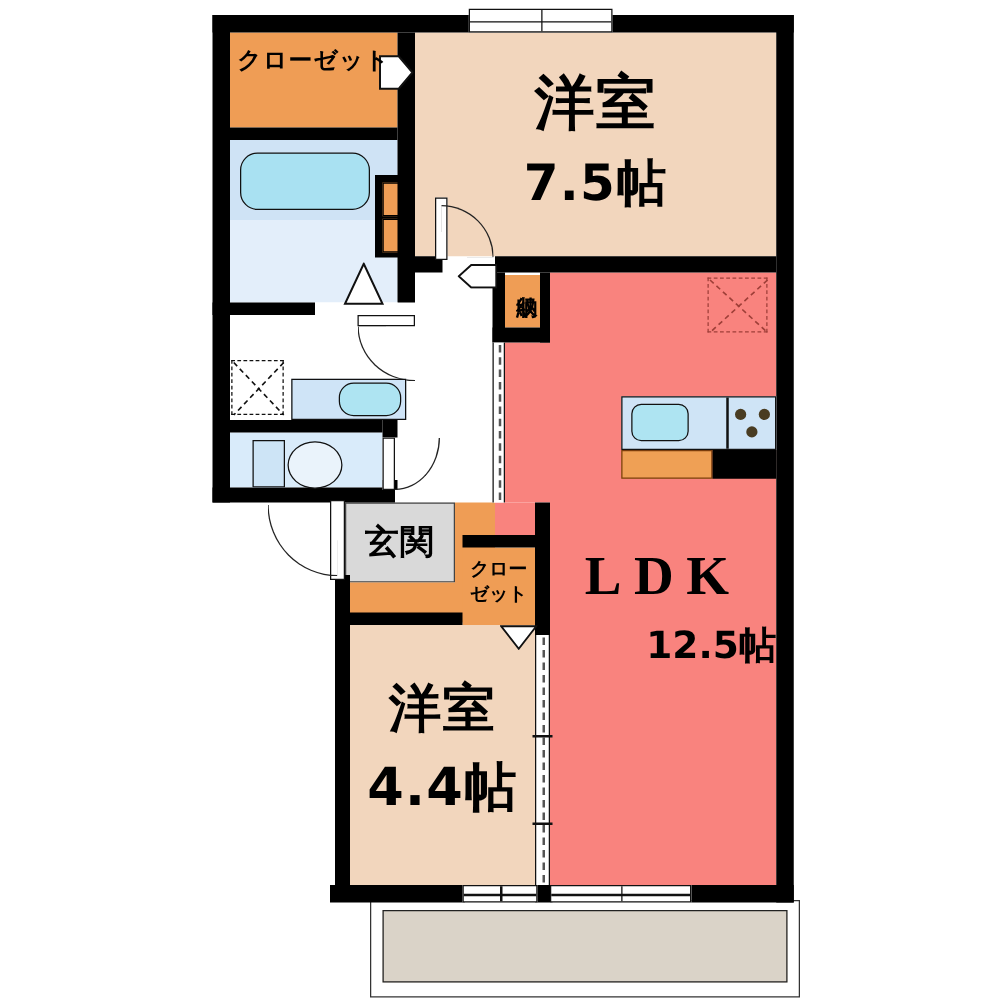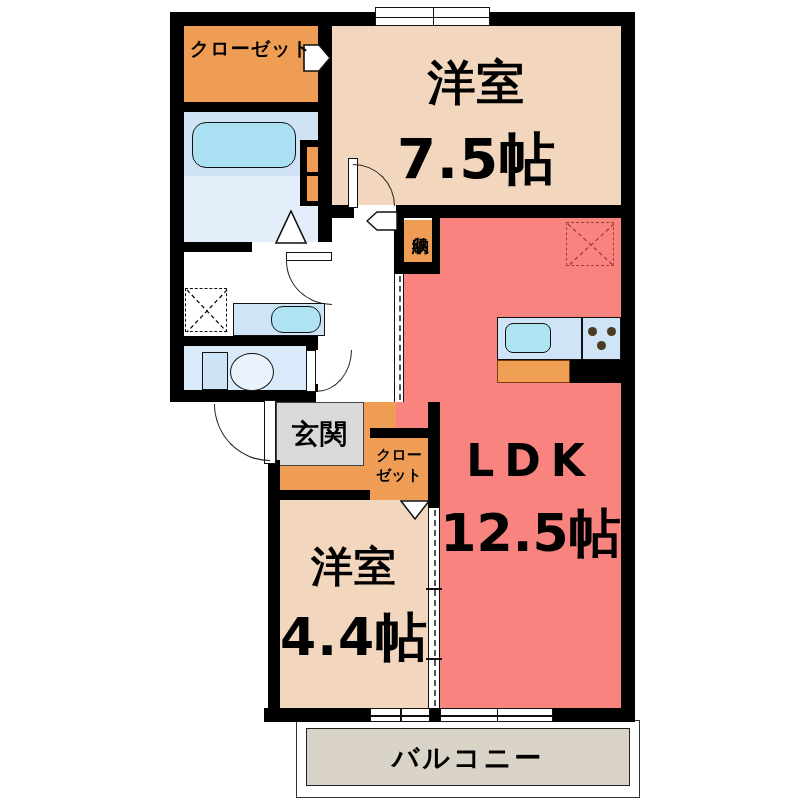--- a/index.html
+++ b/index.html
@@ -155,37 +155,36 @@
       <line x1="47" y1="1" x2="1" y2="43" stroke="#9E3F38" stroke-width="1.3" stroke-dasharray="4 3"></line>
     </svg>
   </div>
 
   <div class="lbl" style="left:184px;top:36px;width:134px;font-size:19px;">
     <div>クローゼット</div>
   </div>
 
   <div class="lbl" style="left:332px;top:48px;width:289px;font-size:48px;line-height:1.45;">
     <div>洋室</div>
-    <div style="font-size:56px;">7.5帖</div>
+    <div style="font-size:40px;">7.5帖</div>
   </div>
 
   <div class="lbl" style="left:440px;top:428px;width:181px;font-size:44px;line-height:1.5;">
-    <div style="letter-spacing:10px;">LDK</div>
-    <div style="font-size:52px;letter-spacing:0;">12.5帖</div>
+    <div style="letter-spacing:10px;font-family:Liberation Serif, serif;">LDK</div>
+    <div style="font-size:30px;letter-spacing:0;text-align:right;">12.5帖</div>
   </div>
 
   <div class="lbl" style="left:280px;top:535px;width:148px;font-size:42px;line-height:1.5;">
     <div>洋室</div>
-    <div style="font-size:52px;">4.4帖</div>
+    <div style="font-size:42px;">4.4帖</div>
   </div>
 
   <div class="lbl" style="left:276px;top:416px;width:88px;font-size:27px;">玄関</div>
 
   <div class="lbl" style="left:370px;top:446px;width:58px;font-size:15px;letter-spacing:0;">
     <div>クロー</div>
     <div>ゼット</div>
   </div>
 
   <div class="lbl" style="left:406px;top:223px;width:26px;font-size:17px;letter-spacing:0;writing-mode:vertical-rl;text-orientation:upright;white-space:normal;">収納</div>
 
-  <div class="lbl" style="left:306px;top:740px;width:324px;font-size:27px;letter-spacing:3px;">バルコニー</div>
 
 </div>
 
 </body></html>

